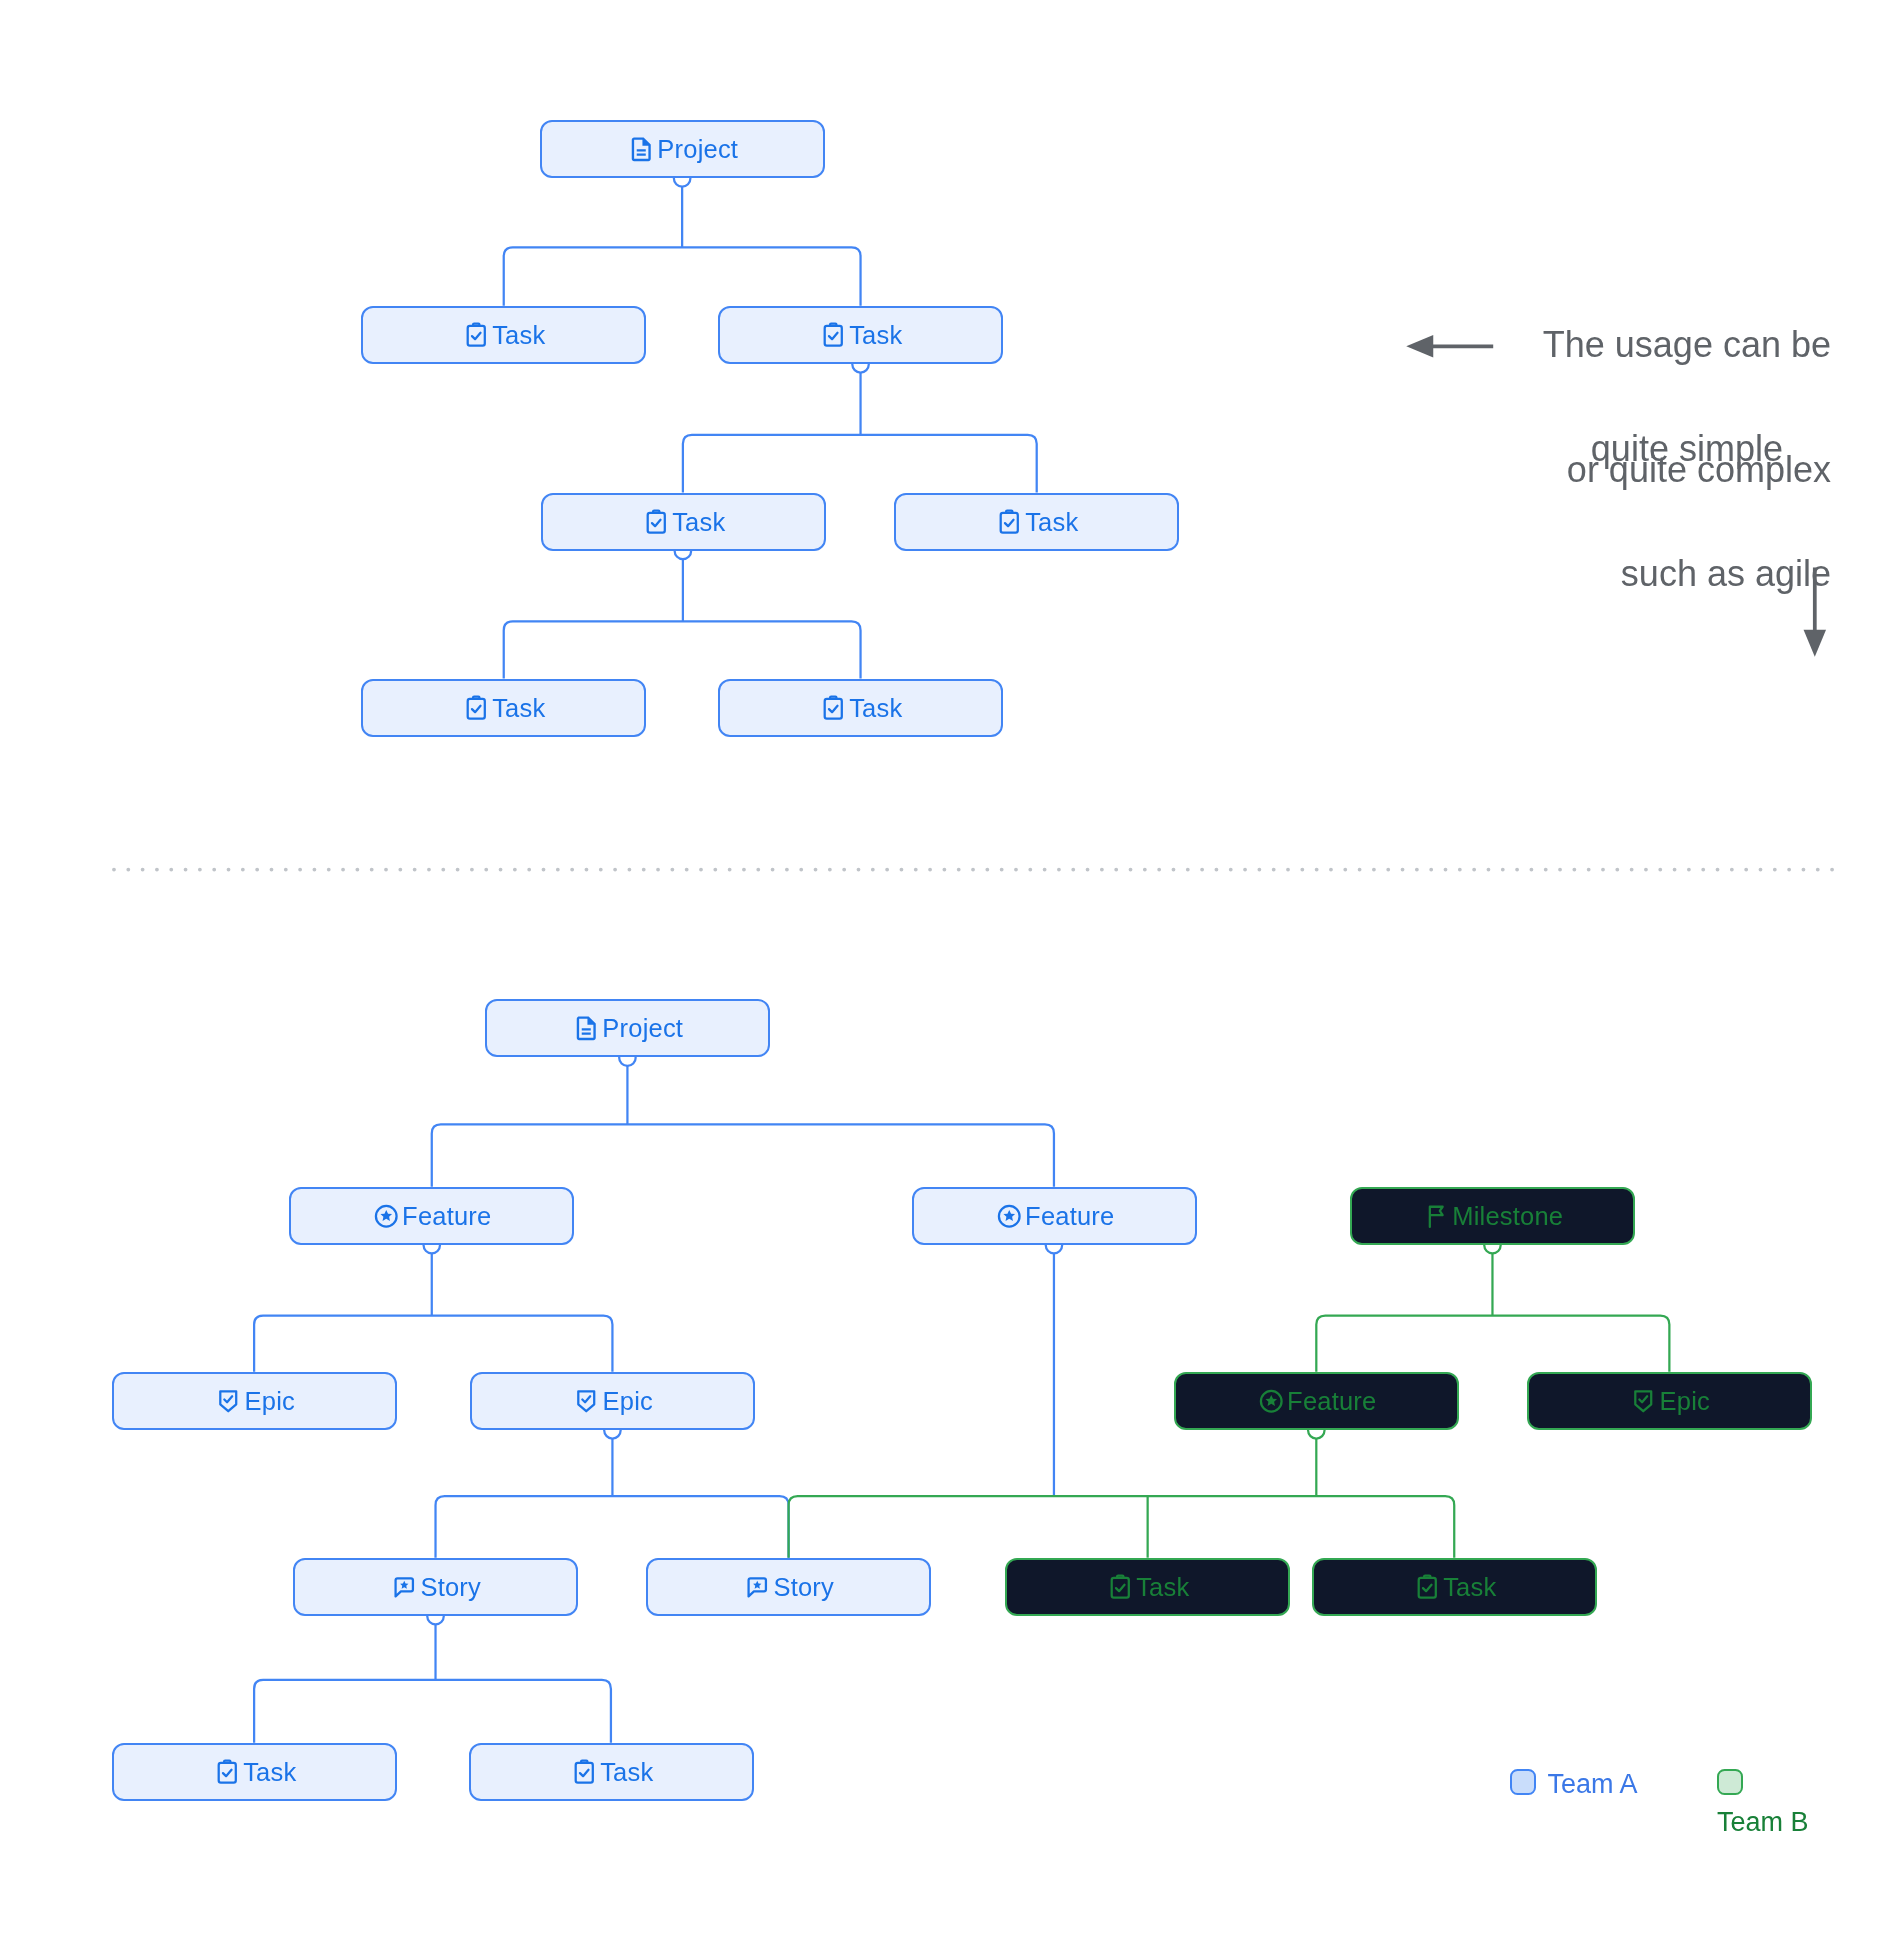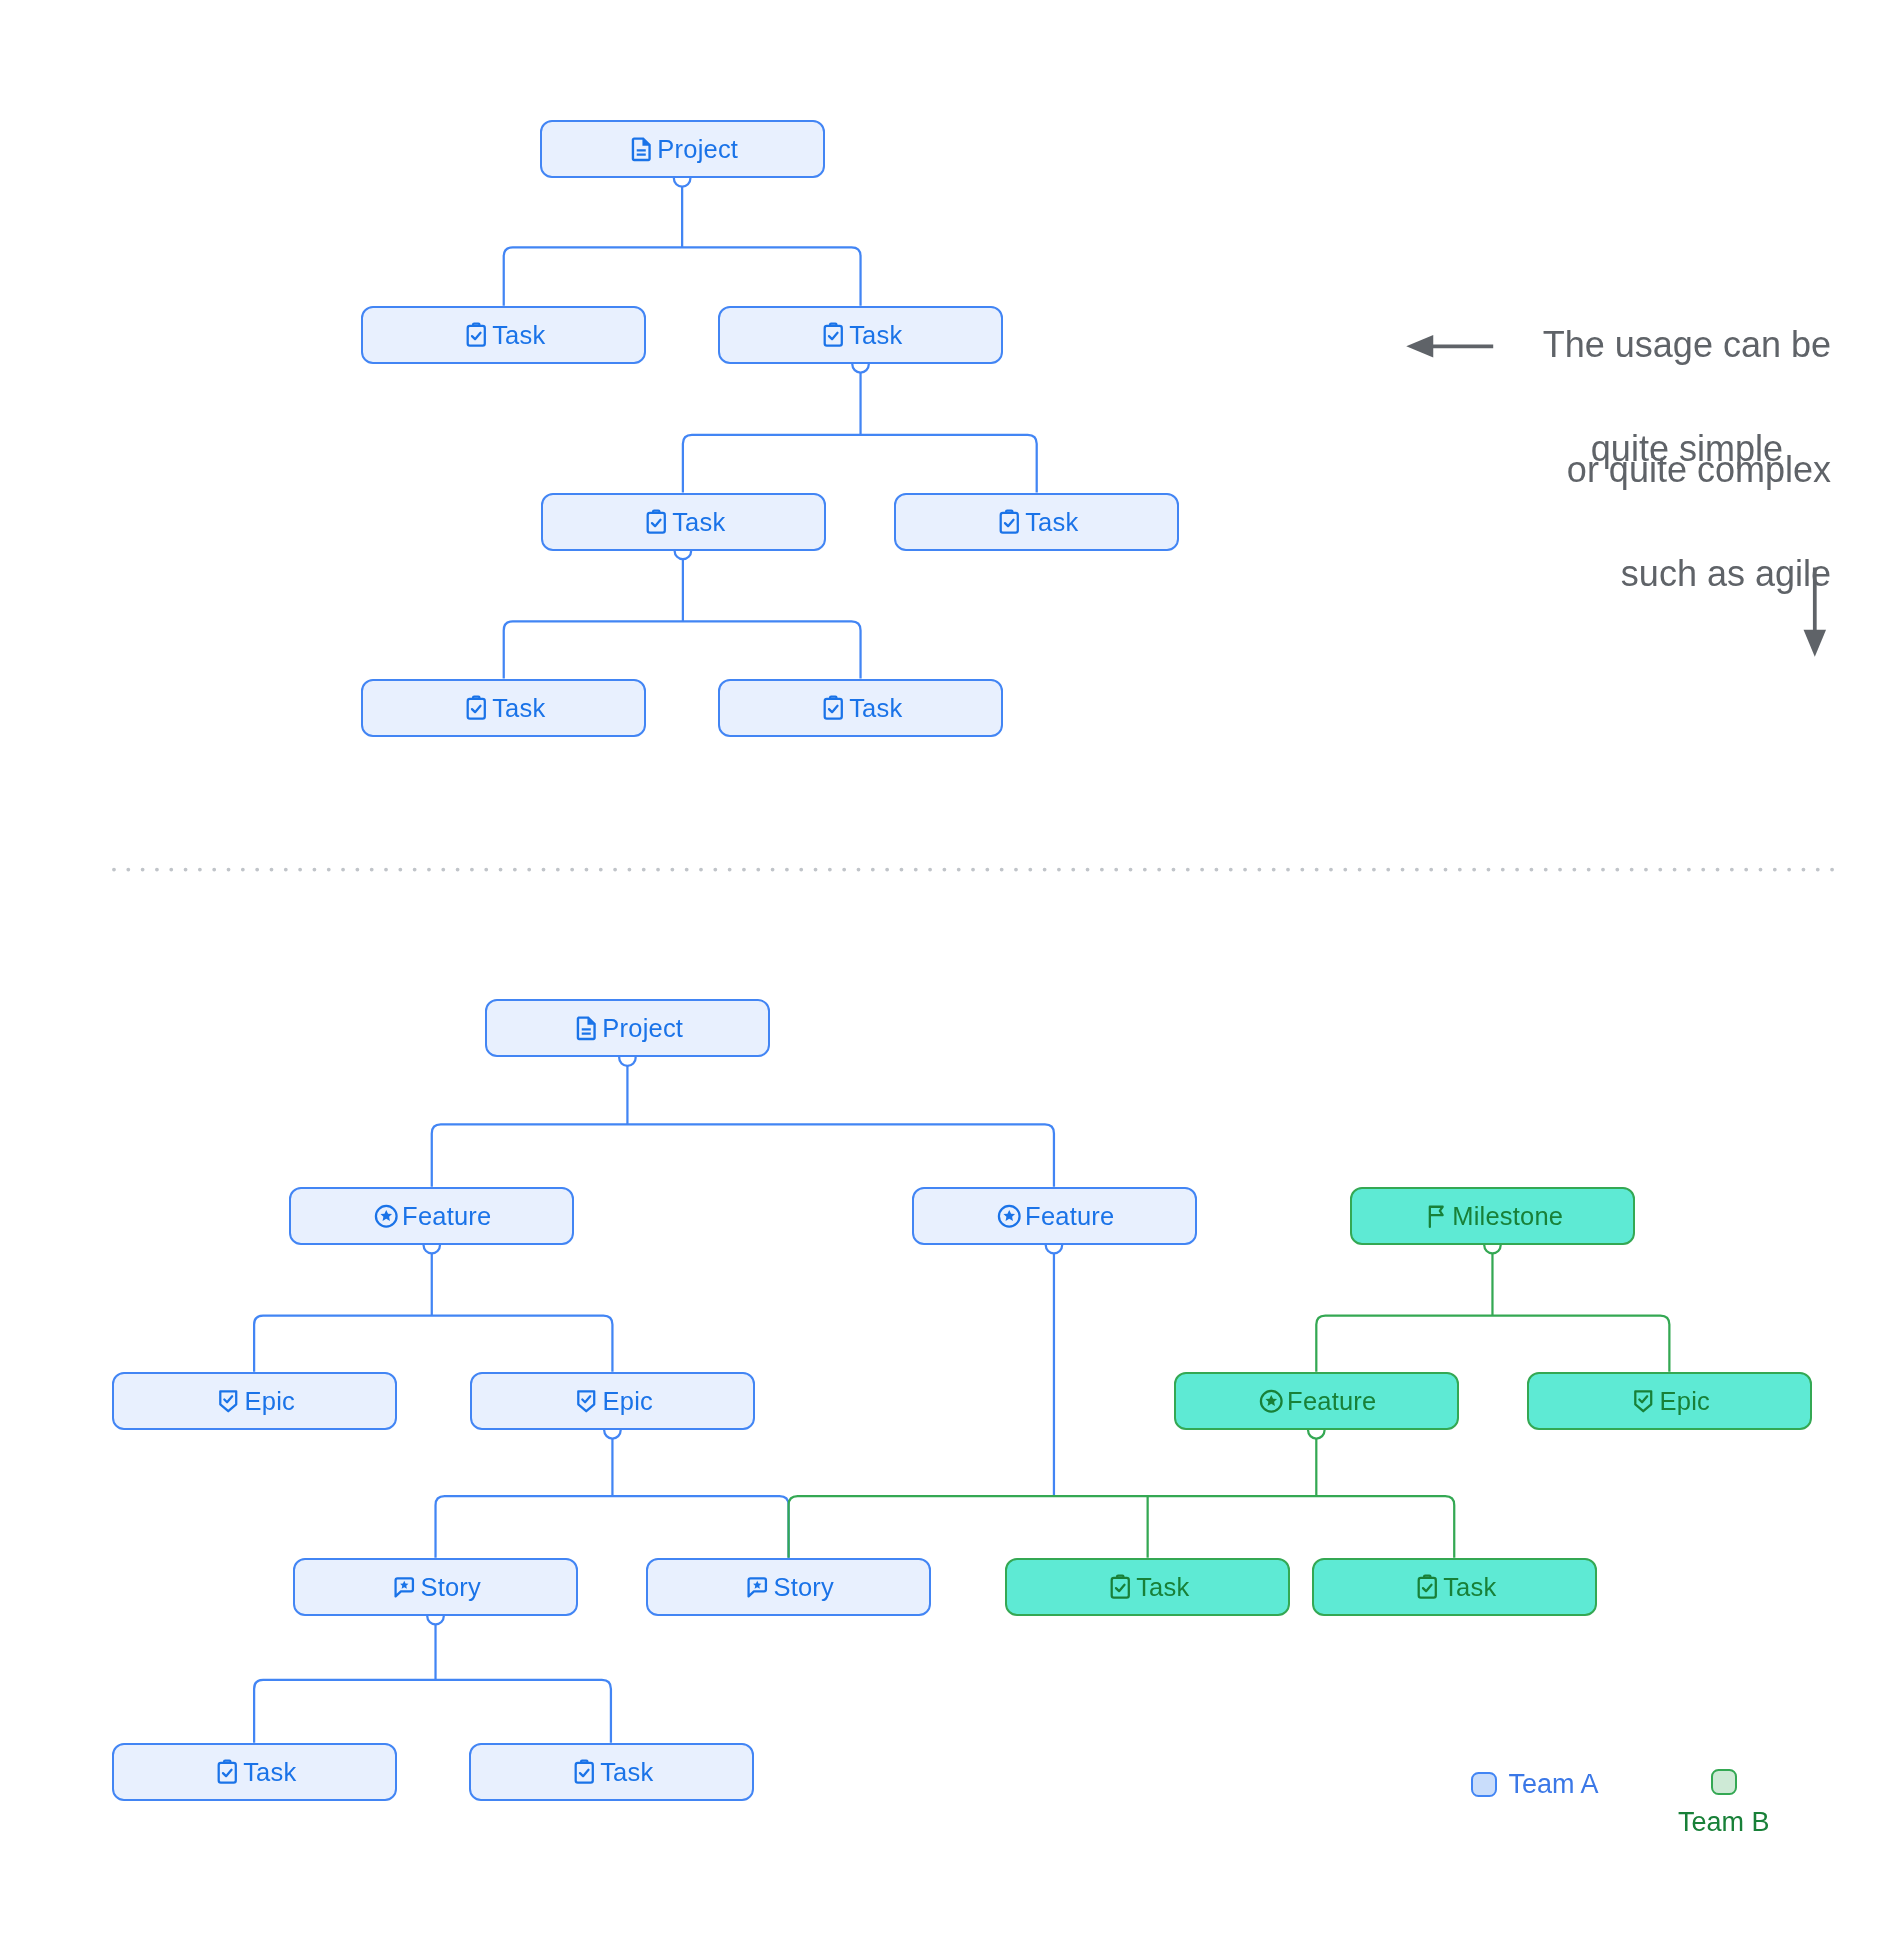--- a/index.html
+++ b/index.html
@@ -15,31 +15,31 @@
   .gray-line{stroke:#5F6368;stroke-width:5;fill:none;}
   .gray-head{fill:#5F6368;stroke:none;}
   .divider{stroke:#C0C4C9;stroke-width:5;stroke-dasharray:0.1 19;stroke-linecap:round;}
   .node{
     position:absolute;width:285px;height:58px;box-sizing:border-box;
     border:2.2px solid;border-radius:12px;
     display:flex;align-items:center;justify-content:center;gap:2px;
     font-size:25.5px;font-weight:500;letter-spacing:0.2px;
   }
   .node.team-a{background:#E8F0FE;border-color:#4285F4;color:#1A73E8;}
-  .node.team-b{background:#5eead4;border-color:#34A853;color:#188038;}
+  .node.team-b{background:#0f172a;border-color:#34A853;color:#188038;}
   .node-icon{display:flex;align-items:center;}
   .node-icon svg{width:28.5px;height:28.5px;display:block;}
   .annotation{
     position:absolute;right:67px;text-align:right;color:#5F6368;
     font-size:36px;line-height:52px;font-weight:400;white-space:pre-line;
   }
   #annotation-simple{top:319px;text-align:center;}
   #annotation-complex{top:444px;}
   .legend{position:absolute;top:1769px;left:0;width:1898px;height:30px;}
-  .legend-item{position:absolute;display:flex;align-items:center;gap:12px;font-size:27px;font-weight:500;}
+  .legend-item{position:absolute;display:flex;align-items:flex-start;gap:12px;font-size:27px;font-weight:500;margin-left:39px;}
   .legend-item.team-a{left:1471px;color:#3B78E7;}
   .legend-item.team-b{left:1678px;color:#188038;flex-direction:column;}
   .legend-swatch{width:25.5px;height:25.5px;border-radius:7.5px;border:2.2px solid;box-sizing:border-box;}
   .legend-item.team-a .legend-swatch{background:#C9DDFB;border-color:#4285F4;}
   .legend-item.team-b .legend-swatch{background:#CEEAD6;border-color:#34A853;}
 </style>
 </head>
 <body>
 
 <div class="canvas">

